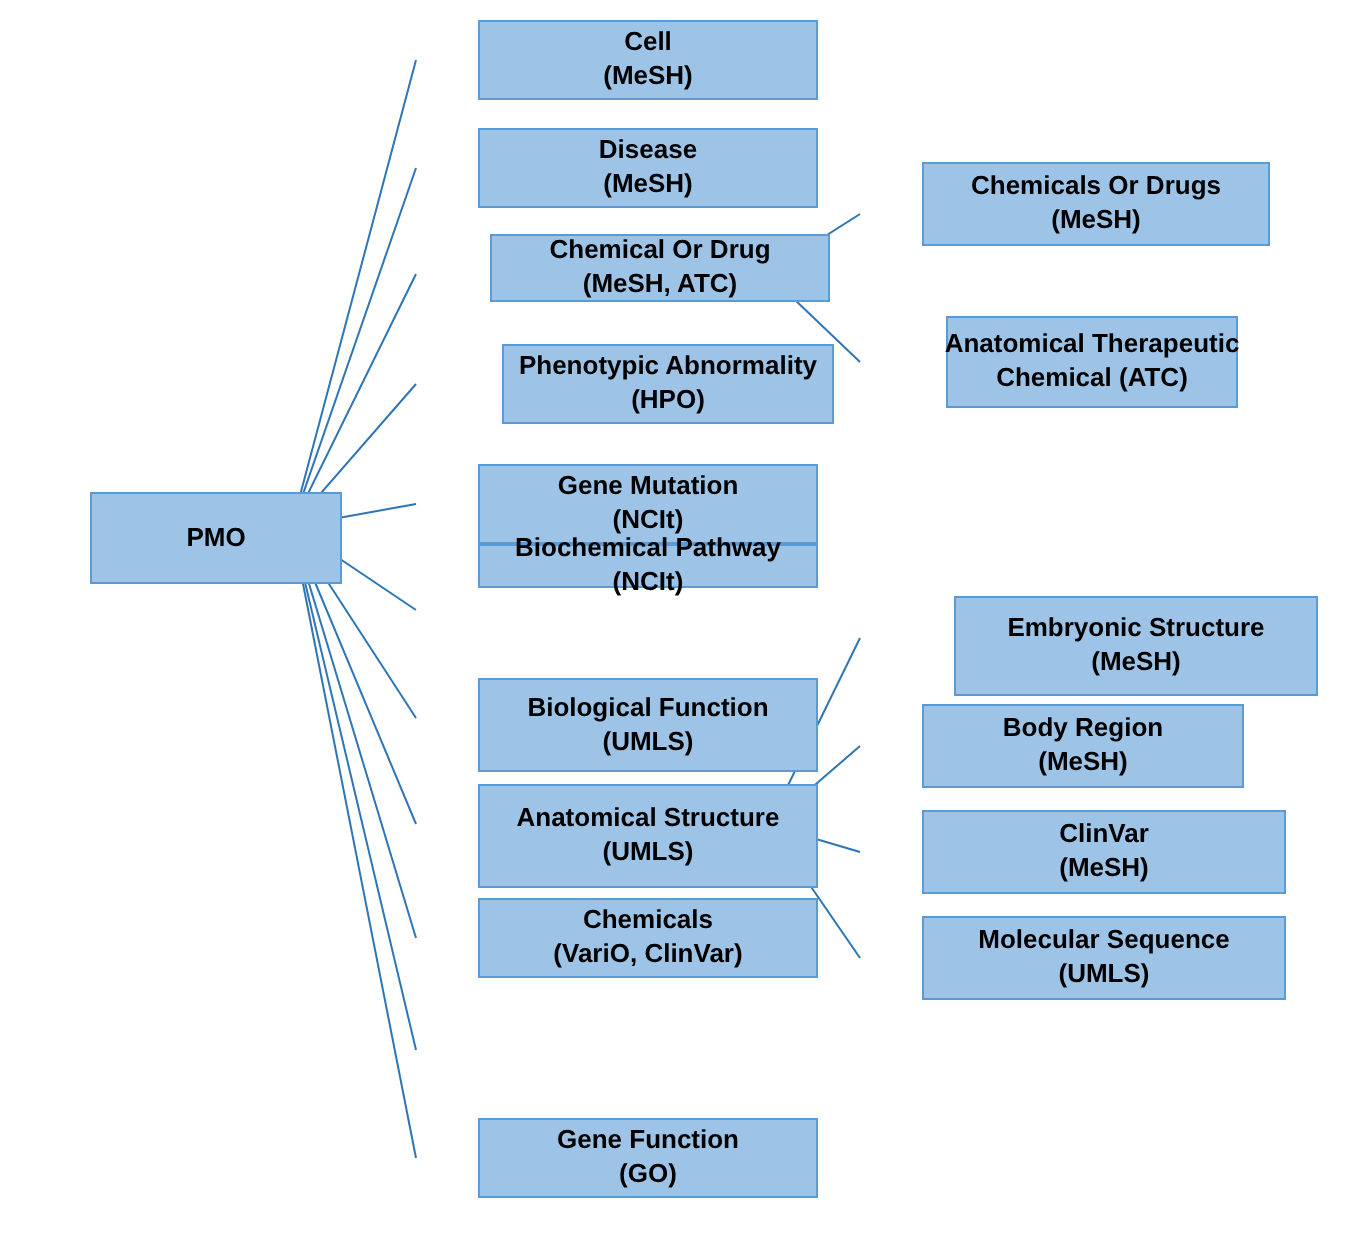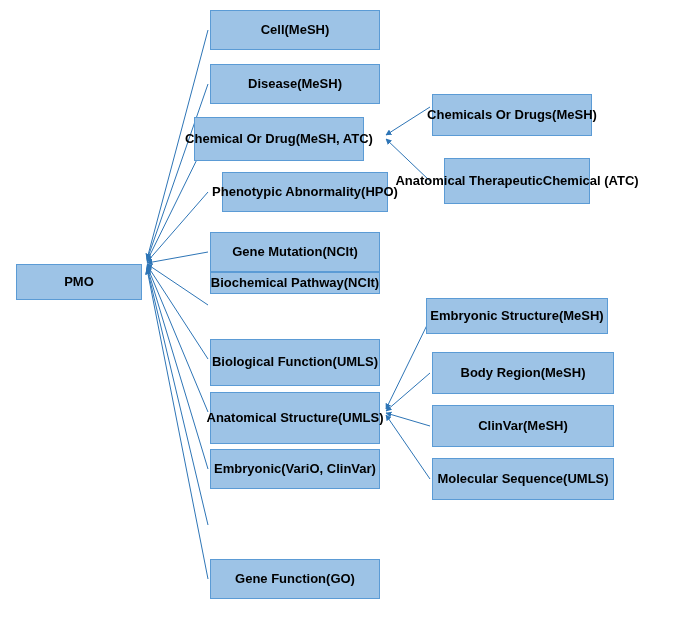--- a/index.html
+++ b/index.html
@@ -23,28 +23,29 @@
   .edges line {
     stroke: var(--connector, #2E75B6);
     stroke-width: 1;
   }
   .arrowhead { fill: var(--connector, #2E75B6); }
   .box {
     position: absolute;
     background: var(--box-fill, #9DC3E6);
     border: 1px solid var(--box-border, #5B9BD5);
     display: flex;
-    flex-direction: row;
+    flex-direction: column;
     align-items: center;
     justify-content: center;
     text-align: center;
     font-weight: bold;
     font-size: 13px;
     line-height: 1.3;
     color: var(--text-color, #000000);
+    margin-left: 29px;
   }
   .box span { display: block; white-space: nowrap; }
 </style>
 </head>
 <body>
 
 <div class="canvas">
 
   <svg class="edges" width="674" height="620" viewBox="0 0 674 620" xmlns="http://www.w3.org/2000/svg">
     <defs>
@@ -70,33 +71,33 @@
       <line x1="430" y1="181" x2="386" y2="139" marker-end="url(#arrow)"></line>
     </g>
     <g>
       <line x1="430" y1="319" x2="386" y2="409" marker-end="url(#arrow)"></line>
       <line x1="430" y1="373" x2="386" y2="411" marker-end="url(#arrow)"></line>
       <line x1="430" y1="426" x2="386" y2="413" marker-end="url(#arrow)"></line>
       <line x1="430" y1="479" x2="386" y2="415" marker-end="url(#arrow)"></line>
     </g>
   </svg>
 
-  <div class="box" style="left:16px;top:264px;width:126px;height:36px">
+  <div class="box" style="left:16px;top:246px;width:126px;height:46px">
     <span>PMO</span>
   </div>
 
   <div class="box" style="left:210px;top:10px;width:170px;height:40px">
     <span>Cell</span>
     <span>(MeSH)</span>
   </div>
   <div class="box" style="left:210px;top:64px;width:170px;height:40px">
     <span>Disease</span>
     <span>(MeSH)</span>
   </div>
-  <div class="box" style="left:194px;top:117px;width:170px;height:44px">
+  <div class="box" style="left:216px;top:117px;width:170px;height:34px">
     <span>Chemical Or Drug</span>
     <span>(MeSH, ATC)</span>
   </div>
   <div class="box" style="left:222px;top:172px;width:166px;height:40px">
     <span>Phenotypic Abnormality</span>
     <span>(HPO)</span>
   </div>
   <div class="box" style="left:210px;top:232px;width:170px;height:40px">
     <span>Gene Mutation</span>
     <span>(NCIt)</span>
@@ -107,41 +108,41 @@
   </div>
   <div class="box" style="left:210px;top:339px;width:170px;height:47px">
     <span>Biological Function</span>
     <span>(UMLS)</span>
   </div>
   <div class="box" style="left:210px;top:392px;width:170px;height:52px">
     <span>Anatomical Structure</span>
     <span>(UMLS)</span>
   </div>
   <div class="box" style="left:210px;top:449px;width:170px;height:40px">
-    <span>Embryonic</span>
+    <span>Chemicals</span>
     <span>(VariO, ClinVar)</span>
   </div>
   <div class="box" style="left:210px;top:559px;width:170px;height:40px">
     <span>Gene Function</span>
     <span>(GO)</span>
   </div>
 
-  <div class="box" style="left:432px;top:94px;width:160px;height:42px">
+  <div class="box" style="left:432px;top:81px;width:174px;height:42px">
     <span>Chemicals Or Drugs</span>
     <span>(MeSH)</span>
   </div>
   <div class="box" style="left:444px;top:158px;width:146px;height:46px">
     <span>Anatomical Therapeutic</span>
     <span>Chemical (ATC)</span>
   </div>
-  <div class="box" style="left:426px;top:298px;width:182px;height:36px">
+  <div class="box" style="left:448px;top:298px;width:182px;height:50px">
     <span>Embryonic Structure</span>
     <span>(MeSH)</span>
   </div>
-  <div class="box" style="left:432px;top:352px;width:182px;height:42px">
+  <div class="box" style="left:432px;top:352px;width:161px;height:42px">
     <span>Body Region</span>
     <span>(MeSH)</span>
   </div>
   <div class="box" style="left:432px;top:405px;width:182px;height:42px">
     <span>ClinVar</span>
     <span>(MeSH)</span>
   </div>
   <div class="box" style="left:432px;top:458px;width:182px;height:42px">
     <span>Molecular Sequence</span>
     <span>(UMLS)</span>

